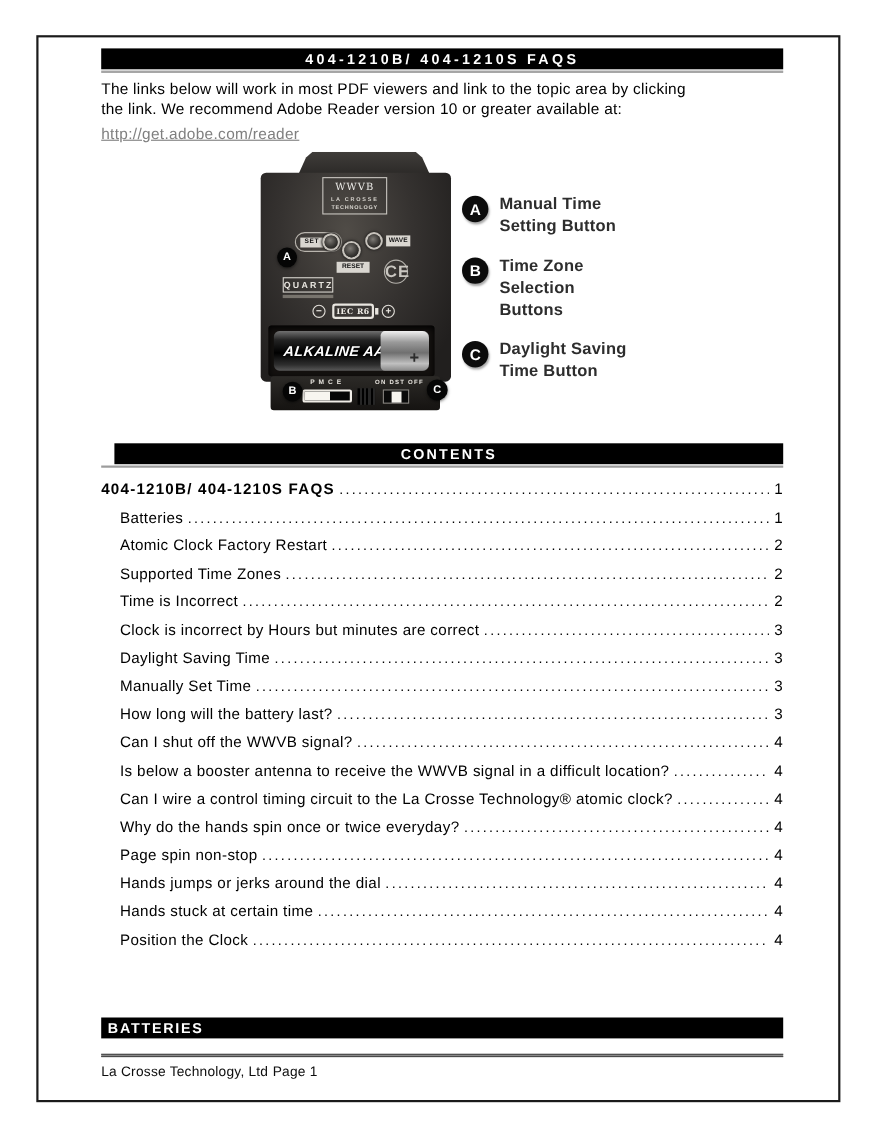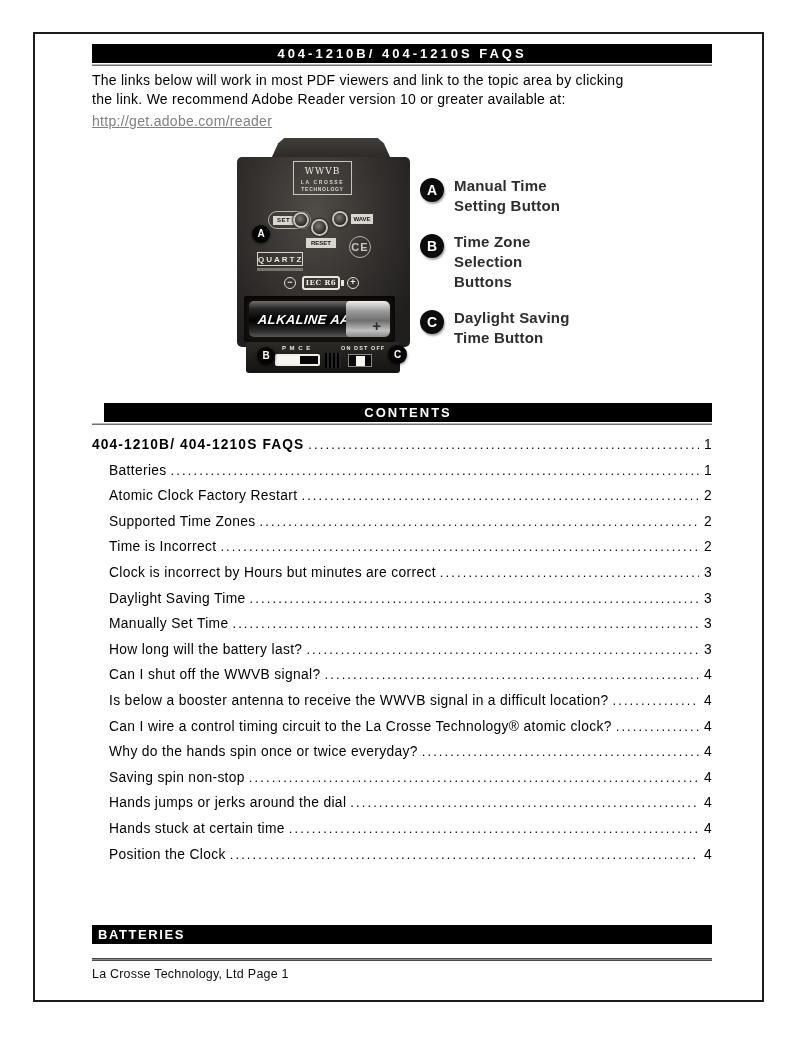--- a/index.html
+++ b/index.html
@@ -52,21 +52,21 @@
   .reset-label { position:absolute; left:69px; top:81px; width:30px; height:10px; background:#d9d6d0; color:#141414;
                  font-size:6px; font-weight:bold; line-height:10px; text-align:center; }
 
   .body-badge { position:absolute; border-radius:50%; background:#050505; color:#fff; font-weight:bold;
                 text-align:center; box-shadow:0 1px 3px rgba(0,0,0,0.6); }
   .badge-a { left:15px; top:68px; width:18px; height:18px; font-size:10px; line-height:18px; }
   .badge-b { left:27px; top:211px; width:18px; height:18px; font-size:10px; line-height:18px; }
   .badge-c { left:158px; top:209px; width:19px; height:19px; font-size:10px; line-height:19px; }
 
   .ce-circle { position:absolute; left:112px; top:79px; width:22px; height:22px; border:1px solid #b5b2ac; border-radius:50%;
-               color:#c9c6c0; font-size:11px; font-weight:bold; line-height:21px; text-align:center; letter-spacing:1px; }
+               color:#c9c6c0; font-size:15px; font-weight:bold; line-height:21px; text-align:center; letter-spacing:1px; }
   .quartz-box { position:absolute; left:20px; top:95px; width:46px; height:14px; border:1px solid #d8d5cf;
                 color:#e8e5df; font-size:8px; font-weight:bold; letter-spacing:2px; line-height:13px; }
   .quartz-sub { position:absolute; left:20px; top:111px; width:46px; height:3px; background:#8d8a82; opacity:0.75; }
 
   .pol-circle { position:absolute; width:12px; height:12px; border:1.5px solid #e2dfd9; border-radius:50%;
                 color:#eeebe5; font-size:9px; font-weight:bold; line-height:9px; text-align:center; }
   .pol-minus { left:47px; top:120px; }
   .pol-plus  { left:110px; top:120px; }
   .cell-box { position:absolute; left:65px; top:119px; width:38px; height:14px; border:2px solid #e8e5df; border-radius:3px;
               color:#f2efe9; font-family:"DejaVu Serif", serif; font-size:7px; font-weight:bold; line-height:10px;
@@ -296,21 +296,21 @@
     <span class="toc-page">4</span>
   </div>
 
   <div class="toc-row indent">
     <span class="toc-label">Why do the hands spin once or twice everyday?</span>
     <span class="toc-dots">........................................................................................................................................................................................................</span>
     <span class="toc-page">4</span>
   </div>
 
   <div class="toc-row indent">
-    <span class="toc-label">Saving spin non-stop</span>
+    <span class="toc-label">Page spin non-stop</span>
     <span class="toc-dots">........................................................................................................................................................................................................</span>
     <span class="toc-page">4</span>
   </div>
 
   <div class="toc-row indent">
     <span class="toc-label">Hands jumps or jerks around the dial</span>
     <span class="toc-dots">........................................................................................................................................................................................................</span>
     <span class="toc-page">4</span>
   </div>
 

